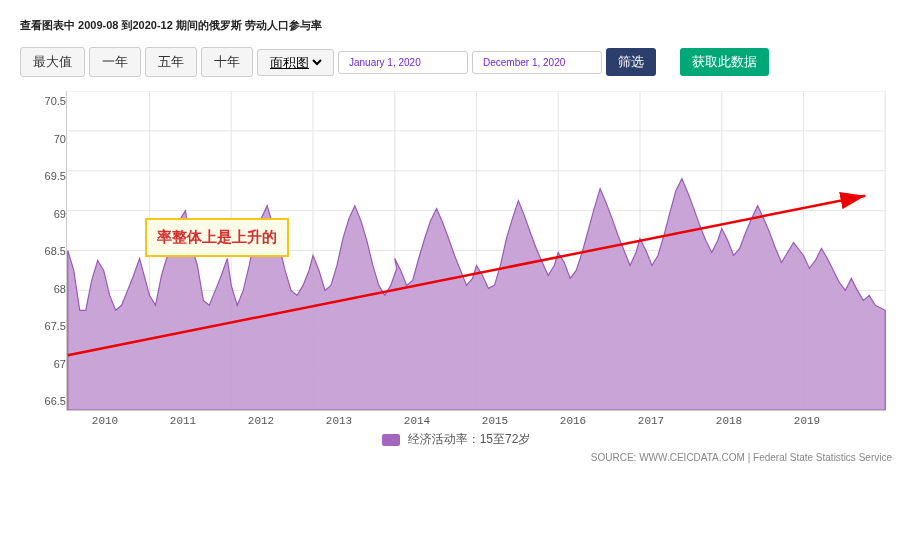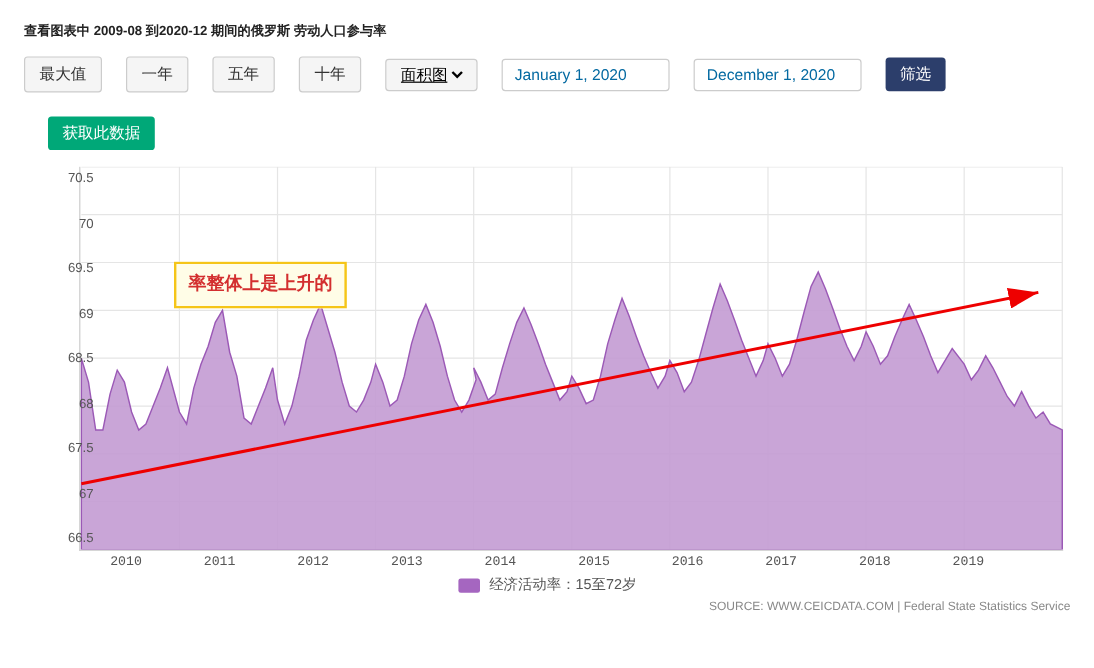--- a/index.html
+++ b/index.html
@@ -13,21 +13,21 @@
     }
     h1.chart-title {
       font-size: 11px;
       font-weight: bold;
       margin-bottom: 14px;
       color: #222;
     }
     .toolbar {
       display: flex;
       align-items: center;
-      gap: 20px;
+      gap: 4px;
       margin-bottom: 14px;
       flex-wrap: wrap;
     }
     .toolbar button {
       border: 1px solid #ccc;
       background: #f5f5f5;
       color: #333;
       padding: 5px 12px;
       font-size: 13px;
       border-radius: 3px;
@@ -50,23 +50,23 @@
       font-size: 13px;
       cursor: pointer;
       outline: none;
       font-family: inherit;
       text-decoration: underline;
     }
     .toolbar input[type="text"] {
       border: 1px solid #ccc;
       border-radius: 3px;
       padding: 5px 10px;
-      font-size: 13px;
-      color: #0369a1;
-      width: 140px;
+      font-size: 10px;
+      color: #6d28d9;
+      width: 130px;
       font-family: inherit;
     }
     .btn-filter {
       background: #2c3e6b !important;
       color: #fff !important;
       border: none !important;
       padding: 5px 14px;
       border-radius: 3px;
       font-size: 13px;
       cursor: pointer;
@@ -89,21 +89,21 @@
       border: 2px solid #f5c518;
       padding: 6px 10px;
       font-size: 15px;
       font-weight: bold;
       color: #d32f2f;
       line-height: 1.5;
       z-index: 10;
     }
     .y-axis {
       position: absolute;
-      left: 16px;
+      left: 4px;
       top: 0;
       bottom: 0;
       width: 46px;
       display: flex;
       flex-direction: column;
       justify-content: space-between;
       padding: 4px 0;
     }
     .y-label {
       font-size: 11px;

